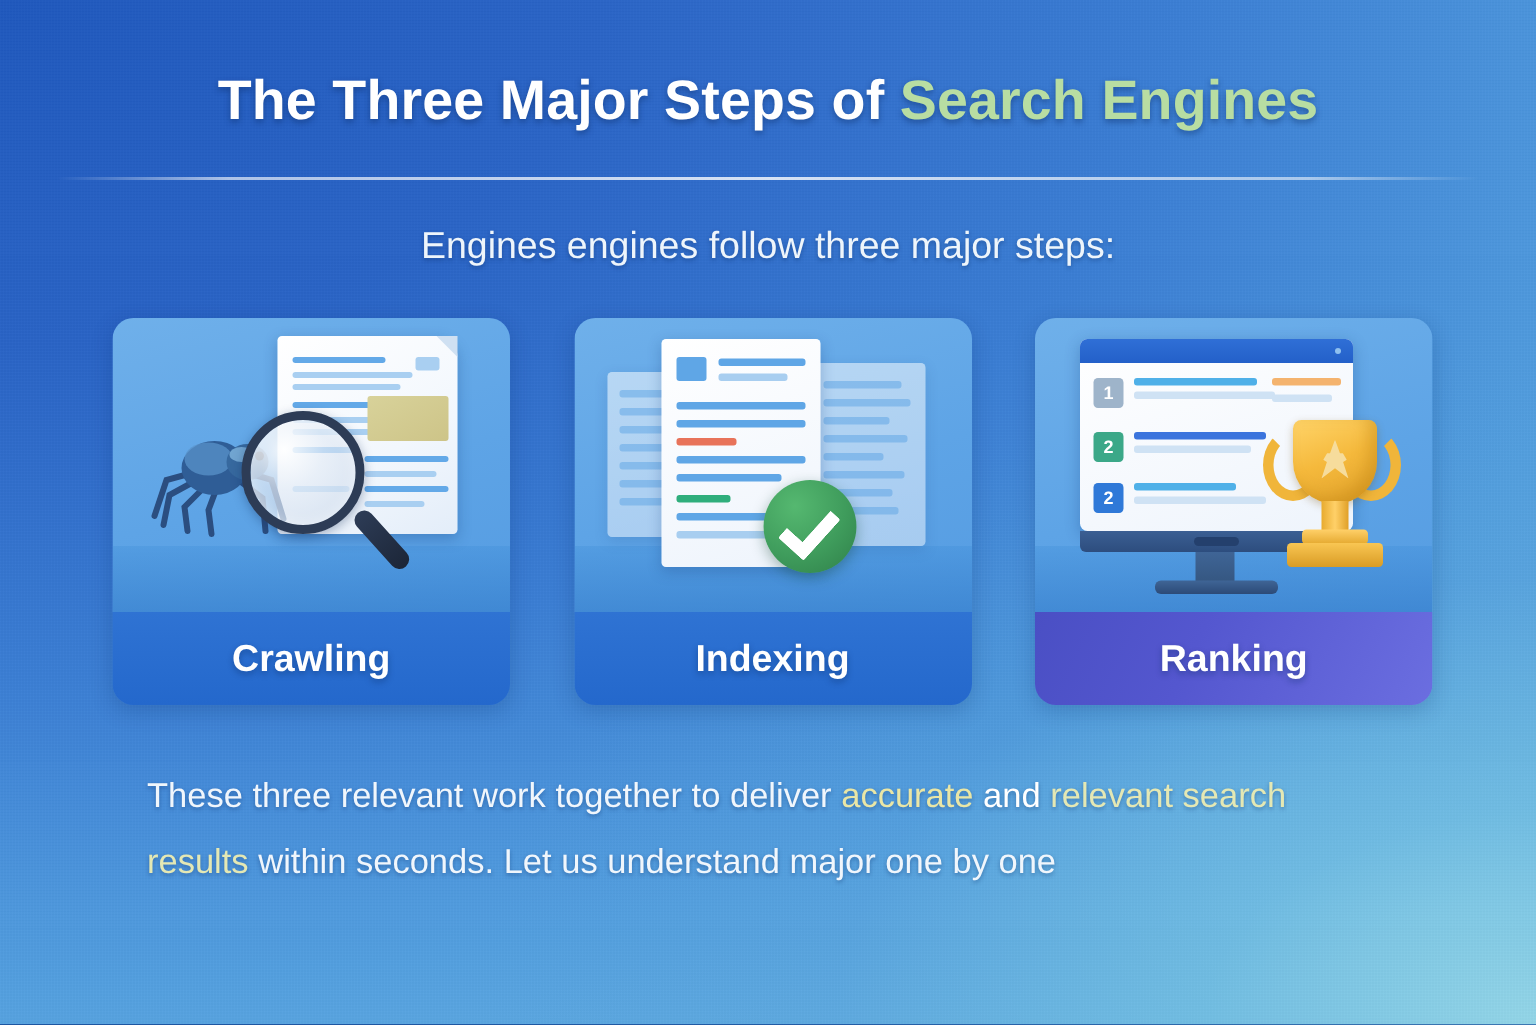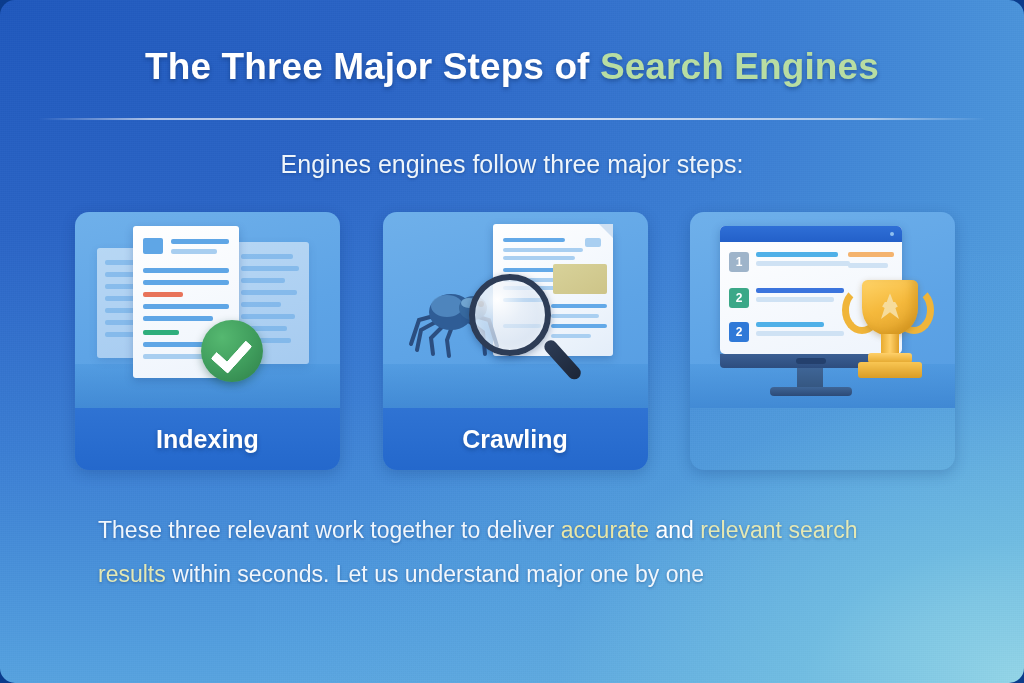--- a/index.html
+++ b/index.html
@@ -11,21 +11,20 @@
     font-family: "Liberation Sans", sans-serif;
   }
   .slide {
     position: relative;
     width: 1024px;
     height: 683px;
     overflow: hidden;
     background:
       radial-gradient(120% 115% at 100% 100%, rgba(150,216,232,0.95) 0%, rgba(120,196,226,0.55) 18%, rgba(86,160,216,0.22) 38%, rgba(60,130,210,0.0) 58%),
       radial-gradient(140% 120% at 0% 0%, #1f58bd 0%, #2a64c6 28%, #3b7ed4 55%, #539fdf 80%, #6ab6e4 100%);
-    border-radius: 15px;
   }
   .noise {
     position: absolute;
     inset: 0;
     pointer-events: none;
     opacity: 0.5;
     background-image:
       repeating-linear-gradient(0deg, rgba(255,255,255,0.022) 0px, rgba(255,255,255,0.022) 1px, rgba(0,0,0,0.016) 1px, rgba(0,0,0,0.016) 2px),
       repeating-linear-gradient(90deg, rgba(255,255,255,0.02) 0px, rgba(255,255,255,0.02) 1px, rgba(0,0,0,0.014) 1px, rgba(0,0,0,0.014) 2px);
   }
@@ -328,64 +327,20 @@
 
   <div class="title">
     <span>The Three Major Steps of </span><span class="accent">Search Engines</span>
   </div>
 
   <div class="divider"></div>
 
   <div class="subtitle">Engines engines follow three major steps:</div>
 
   <div class="cards">
-
-    <div class="card">
-      <div class="card-art">
-        <div class="floor"></div>
-
-        <div class="sheet back" style="left:22px; top:36px; width:70px; height:110px;">
-          <div class="ln2 pale" style="left:8px; top:12px; width:46px;"></div>
-          <div class="ln2 pale" style="left:8px; top:24px; width:52px;"></div>
-          <div class="ln2 pale" style="left:8px; top:36px; width:40px;"></div>
-          <div class="ln2 pale" style="left:8px; top:48px; width:50px;"></div>
-          <div class="ln2 pale" style="left:8px; top:60px; width:36px;"></div>
-          <div class="ln2 pale" style="left:8px; top:72px; width:48px;"></div>
-          <div class="ln2 pale" style="left:8px; top:84px; width:42px;"></div>
-        </div>
-
-        <div class="sheet back" style="left:158px; top:30px; width:76px; height:122px;">
-          <div class="ln2 pale" style="left:8px; top:12px; width:52px;"></div>
-          <div class="ln2 pale" style="left:8px; top:24px; width:58px;"></div>
-          <div class="ln2 pale" style="left:8px; top:36px; width:44px;"></div>
-          <div class="ln2 pale" style="left:8px; top:48px; width:56px;"></div>
-          <div class="ln2 pale" style="left:8px; top:60px; width:40px;"></div>
-          <div class="ln2 pale" style="left:8px; top:72px; width:54px;"></div>
-          <div class="ln2 pale" style="left:8px; top:84px; width:46px;"></div>
-          <div class="ln2 pale" style="left:8px; top:96px; width:50px;"></div>
-        </div>
-
-        <div class="sheet" style="left:58px; top:14px; width:106px; height:152px;">
-          <div class="sq" style="left:10px; top:12px; width:20px; height:16px;"></div>
-          <div class="ln2" style="left:38px; top:13px; width:58px;"></div>
-          <div class="ln2 pale" style="left:38px; top:23px; width:46px;"></div>
-          <div class="ln2" style="left:10px; top:42px; width:86px;"></div>
-          <div class="ln2" style="left:10px; top:54px; width:86px;"></div>
-          <div class="ln2 red" style="left:10px; top:66px; width:40px;"></div>
-          <div class="ln2" style="left:10px; top:78px; width:86px;"></div>
-          <div class="ln2" style="left:10px; top:90px; width:70px;"></div>
-          <div class="ln2 green" style="left:10px; top:104px; width:36px;"></div>
-          <div class="ln2" style="left:10px; top:116px; width:80px;"></div>
-          <div class="ln2 pale" style="left:10px; top:128px; width:62px;"></div>
-        </div>
-
-        <div class="check-badge"></div>
-      </div>
-      <div class="card-label label-blue">Indexing</div>
-    </div>
 
     <div class="card">
       <div class="card-art">
         <div class="floor"></div>
 
         <div class="doc1">
           <div class="fold"></div>
           <div class="ln" style="left:10px; top:14px; width:62px;"></div>
           <div class="ln light" style="left:10px; top:24px; width:80px;"></div>
           <div class="ln light" style="left:10px; top:32px; width:72px;"></div>
@@ -419,20 +374,64 @@
             <circle cx="80" cy="28" r="3" fill="#16233a"></circle>
           </svg>
         </div>
 
         <div class="magnifier">
           <div class="mag-glass"></div>
           <div class="mag-handle"></div>
         </div>
       </div>
       <div class="card-label label-blue">Crawling</div>
+    </div>
+
+    <div class="card">
+      <div class="card-art">
+        <div class="floor"></div>
+
+        <div class="sheet back" style="left:22px; top:36px; width:70px; height:110px;">
+          <div class="ln2 pale" style="left:8px; top:12px; width:46px;"></div>
+          <div class="ln2 pale" style="left:8px; top:24px; width:52px;"></div>
+          <div class="ln2 pale" style="left:8px; top:36px; width:40px;"></div>
+          <div class="ln2 pale" style="left:8px; top:48px; width:50px;"></div>
+          <div class="ln2 pale" style="left:8px; top:60px; width:36px;"></div>
+          <div class="ln2 pale" style="left:8px; top:72px; width:48px;"></div>
+          <div class="ln2 pale" style="left:8px; top:84px; width:42px;"></div>
+        </div>
+
+        <div class="sheet back" style="left:158px; top:30px; width:76px; height:122px;">
+          <div class="ln2 pale" style="left:8px; top:12px; width:52px;"></div>
+          <div class="ln2 pale" style="left:8px; top:24px; width:58px;"></div>
+          <div class="ln2 pale" style="left:8px; top:36px; width:44px;"></div>
+          <div class="ln2 pale" style="left:8px; top:48px; width:56px;"></div>
+          <div class="ln2 pale" style="left:8px; top:60px; width:40px;"></div>
+          <div class="ln2 pale" style="left:8px; top:72px; width:54px;"></div>
+          <div class="ln2 pale" style="left:8px; top:84px; width:46px;"></div>
+          <div class="ln2 pale" style="left:8px; top:96px; width:50px;"></div>
+        </div>
+
+        <div class="sheet" style="left:58px; top:14px; width:106px; height:152px;">
+          <div class="sq" style="left:10px; top:12px; width:20px; height:16px;"></div>
+          <div class="ln2" style="left:38px; top:13px; width:58px;"></div>
+          <div class="ln2 pale" style="left:38px; top:23px; width:46px;"></div>
+          <div class="ln2" style="left:10px; top:42px; width:86px;"></div>
+          <div class="ln2" style="left:10px; top:54px; width:86px;"></div>
+          <div class="ln2 red" style="left:10px; top:66px; width:40px;"></div>
+          <div class="ln2" style="left:10px; top:78px; width:86px;"></div>
+          <div class="ln2" style="left:10px; top:90px; width:70px;"></div>
+          <div class="ln2 green" style="left:10px; top:104px; width:36px;"></div>
+          <div class="ln2" style="left:10px; top:116px; width:80px;"></div>
+          <div class="ln2 pale" style="left:10px; top:128px; width:62px;"></div>
+        </div>
+
+        <div class="check-badge"></div>
+      </div>
+      <div class="card-label label-blue">Indexing</div>
     </div>
 
     <div class="card">
       <div class="card-art">
         <div class="floor"></div>
 
         <div class="monitor">
           <div class="bar"></div>
 
           <div class="rank-row" style="top:26px;">
@@ -466,20 +465,21 @@
 
         <div class="trophy">
           <div class="handle-l"></div>
           <div class="handle-r"></div>
           <div class="cup"></div>
           <div class="stem"></div>
           <div class="plinth1"></div>
           <div class="plinth2"></div>
         </div>
       </div>
+      <div class="card-label label-purple">Ranking</div>
     </div>
 
   </div>
 
   <div class="footer">
     <span>These three relevant work together to deliver </span><b class="hl-yellow">accurate</b><span> </span><b class="hl-white">and</b><span> </span><b class="hl-cream">relevant search results</b><span> within seconds. Let us understand major one by one</span>
   </div>
 
 </div>
 

